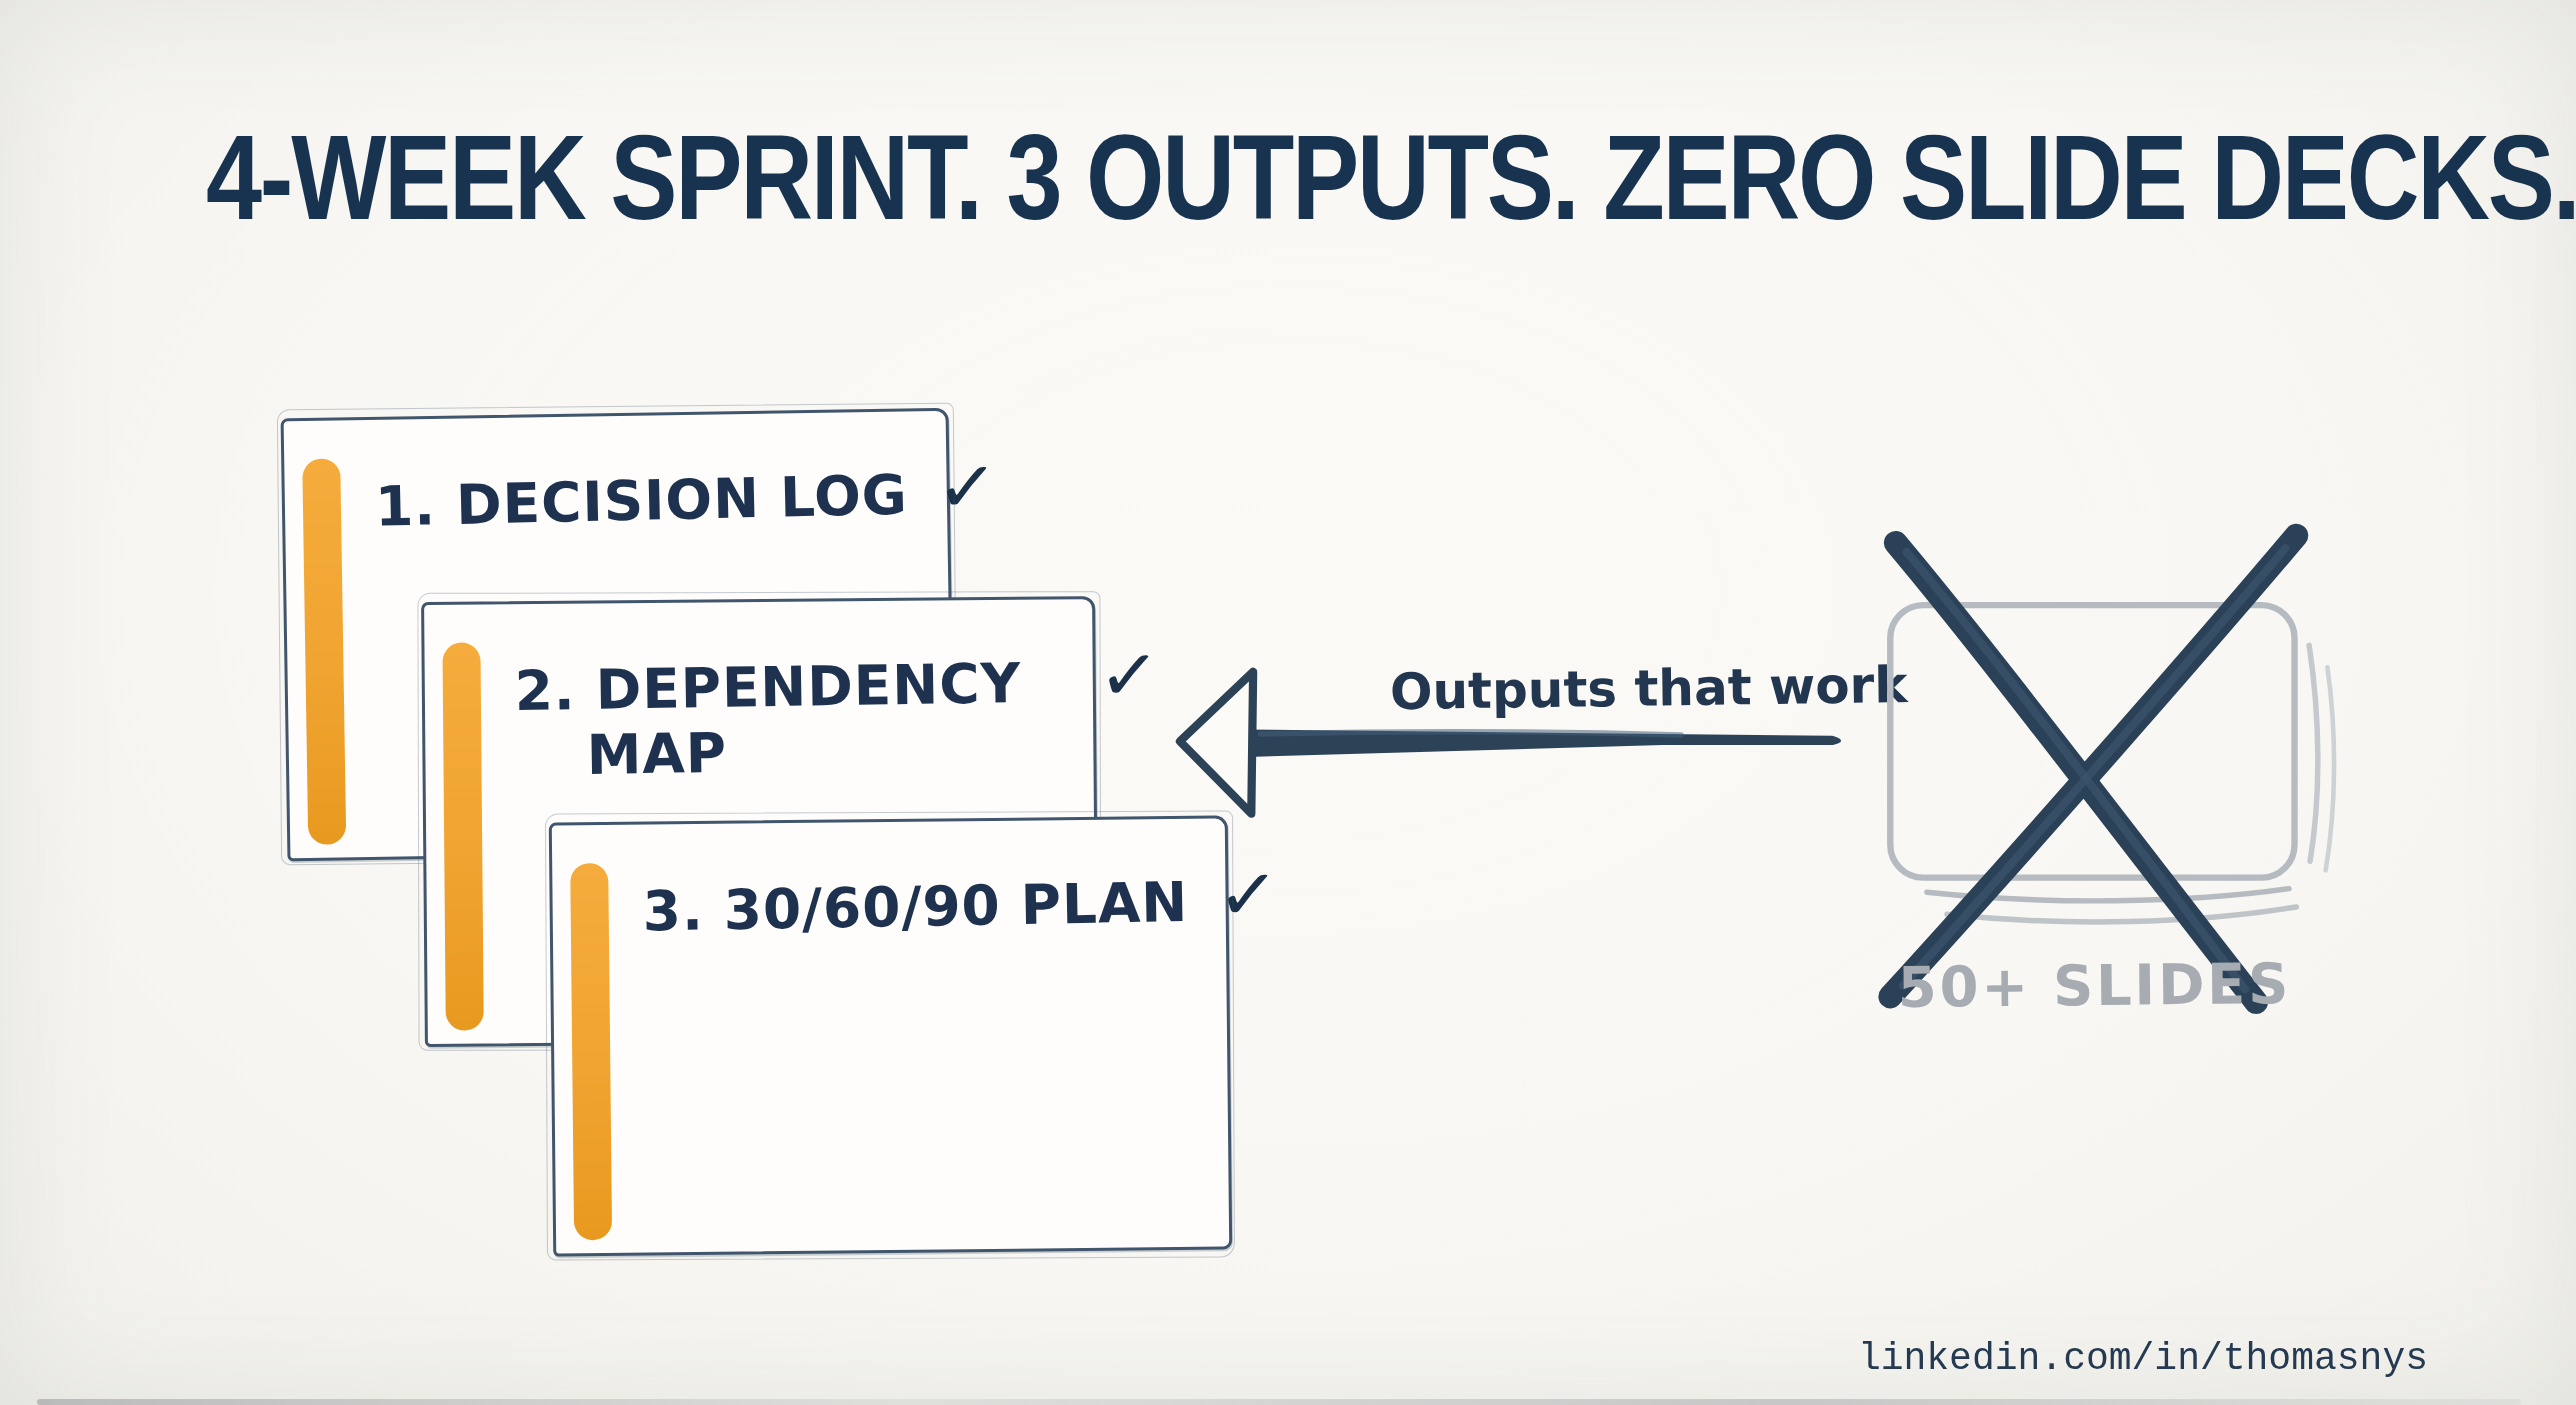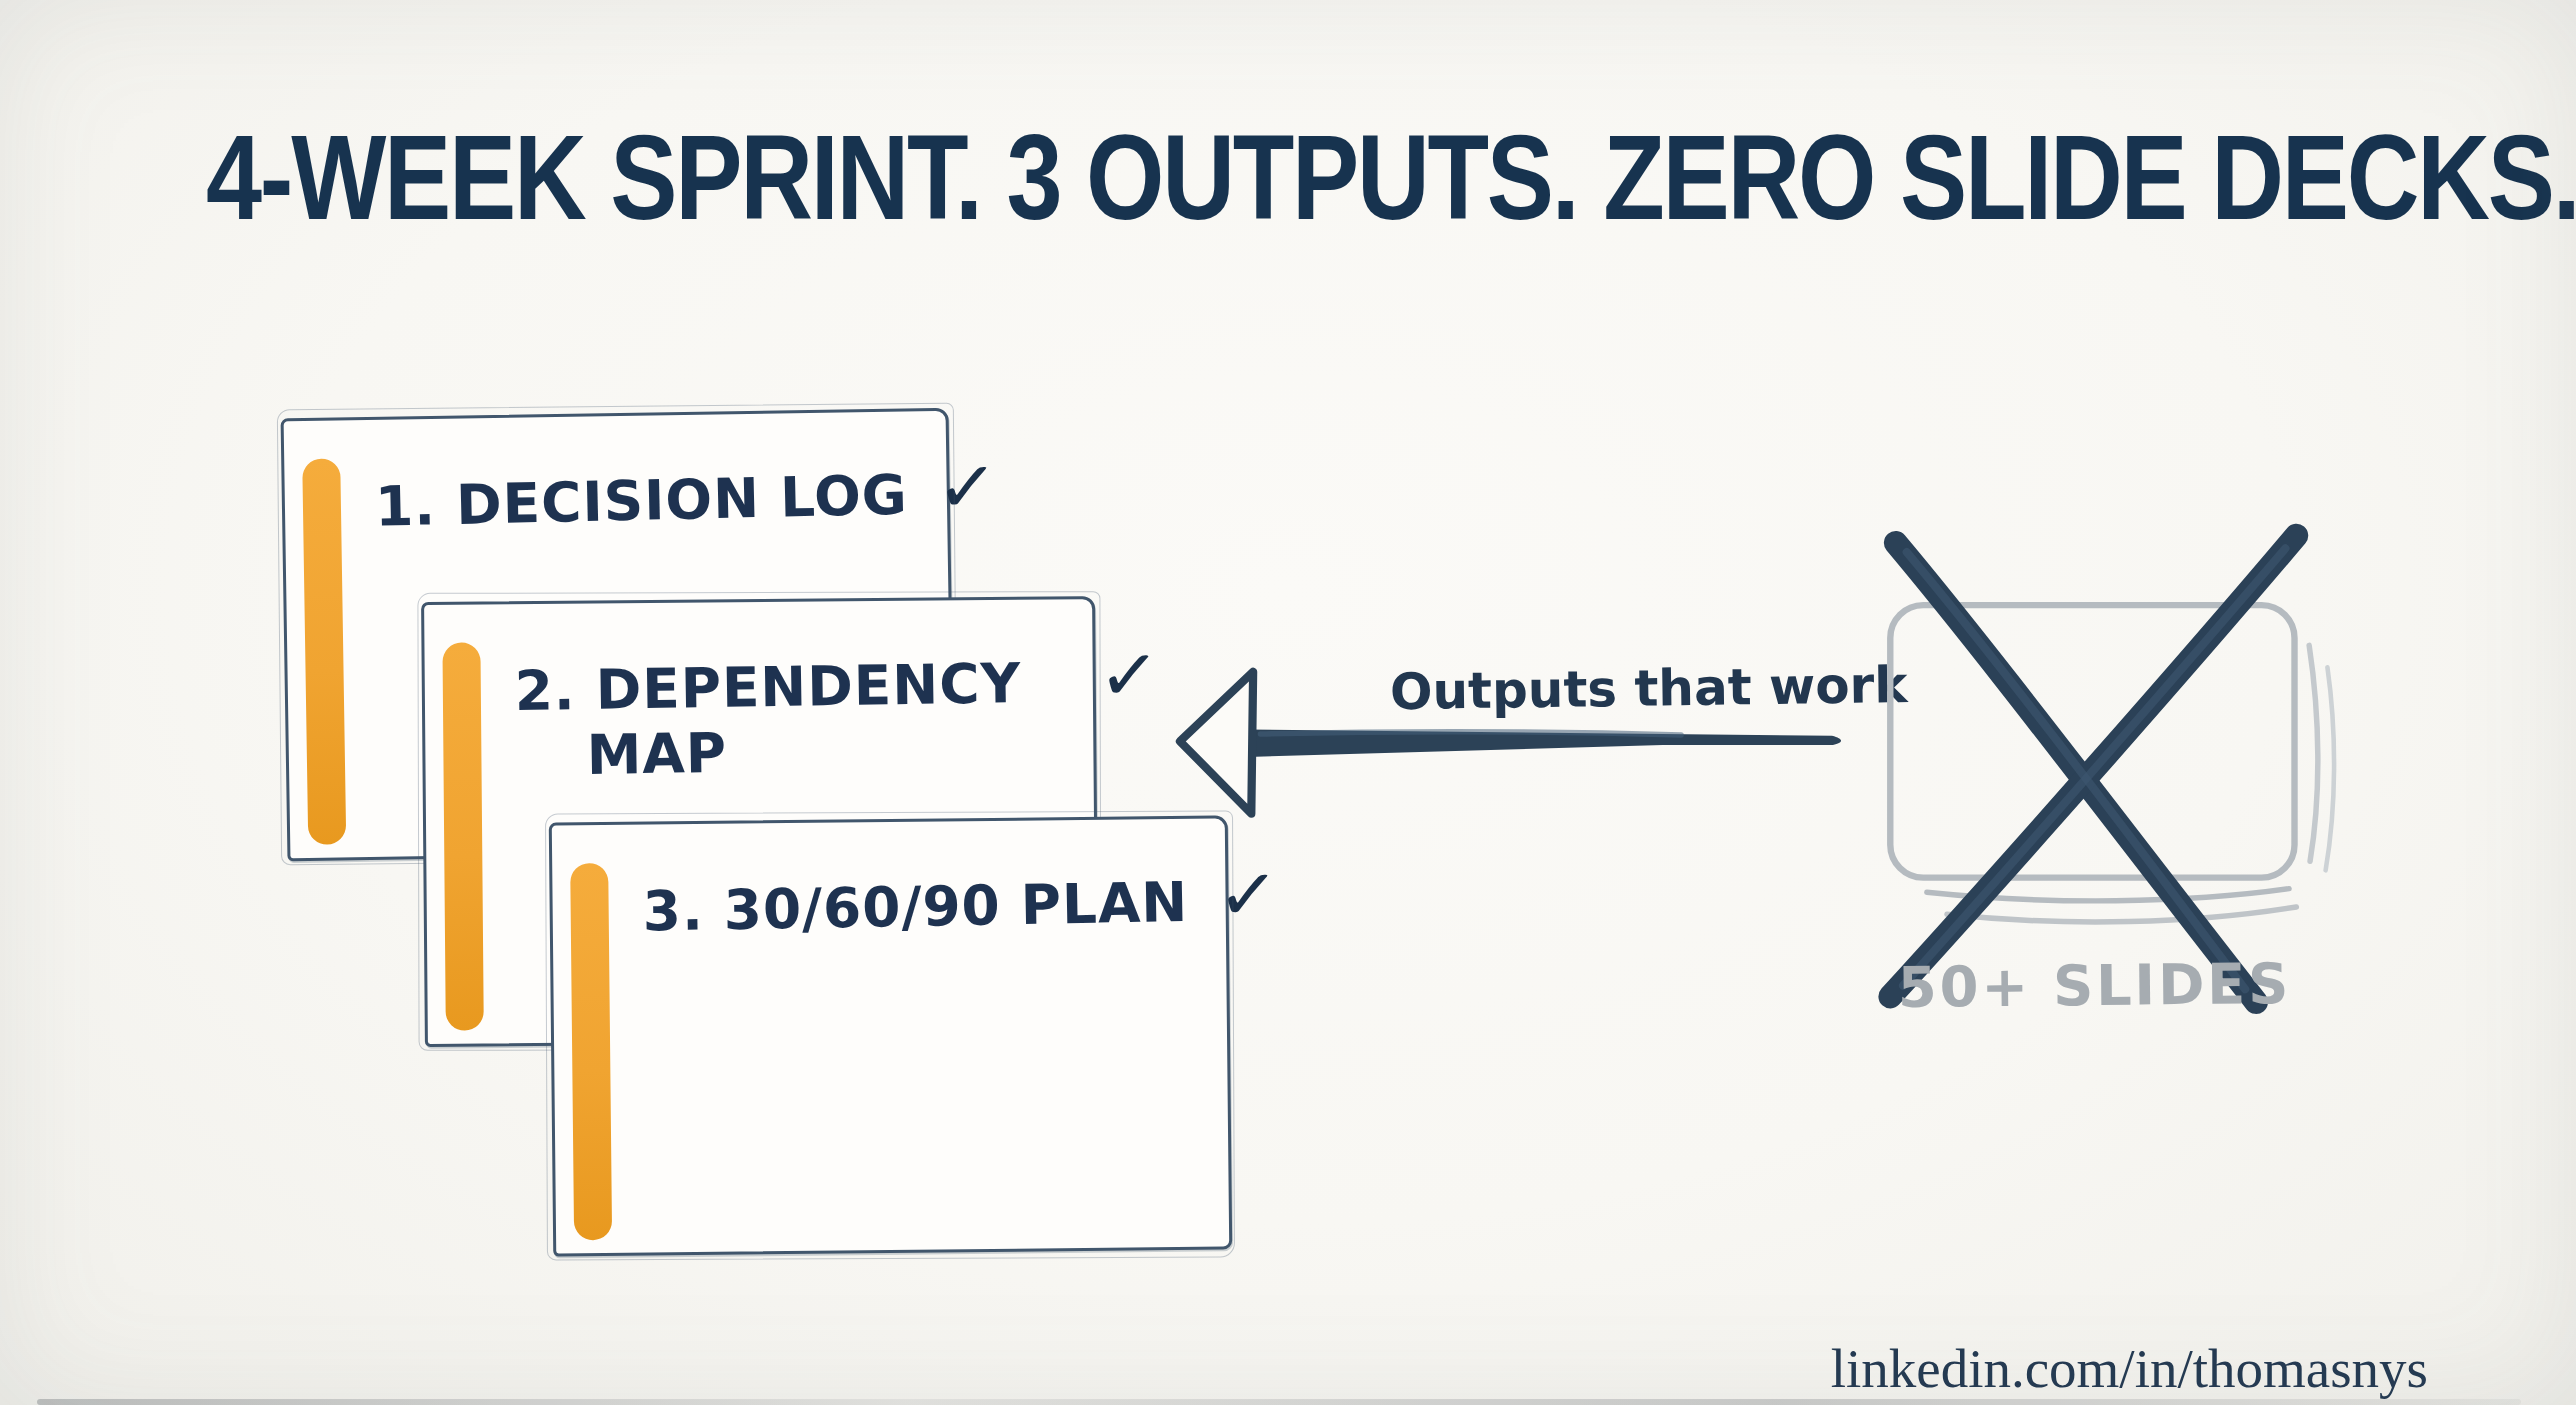--- a/index.html
+++ b/index.html
@@ -91,22 +91,22 @@
     text-align:center;
     font-family:"DejaVu Sans", sans-serif;
     font-size:56px;font-weight:600;letter-spacing:2.7px;color:#A6ACB1;
     transform:rotate(-.6deg);
     white-space:nowrap;
   }
 
   
   .footer{
     position:absolute;right:148px;top:1337px;
-    font-family:Liberation Serif, serif;
-    font-size:55px;font-weight:500;color:#243A52;
+    font-family:Liberation Mono, monospace;
+    font-size:38px;font-weight:500;color:#243A52;
     letter-spacing:0;
     white-space:nowrap;
   }
 </style>
 </head>
 <body>
 
 <div class="stage">
 
   <div class="title">4-WEEK SPRINT. 3 OUTPUTS. ZERO SLIDE DECKS.</div>

